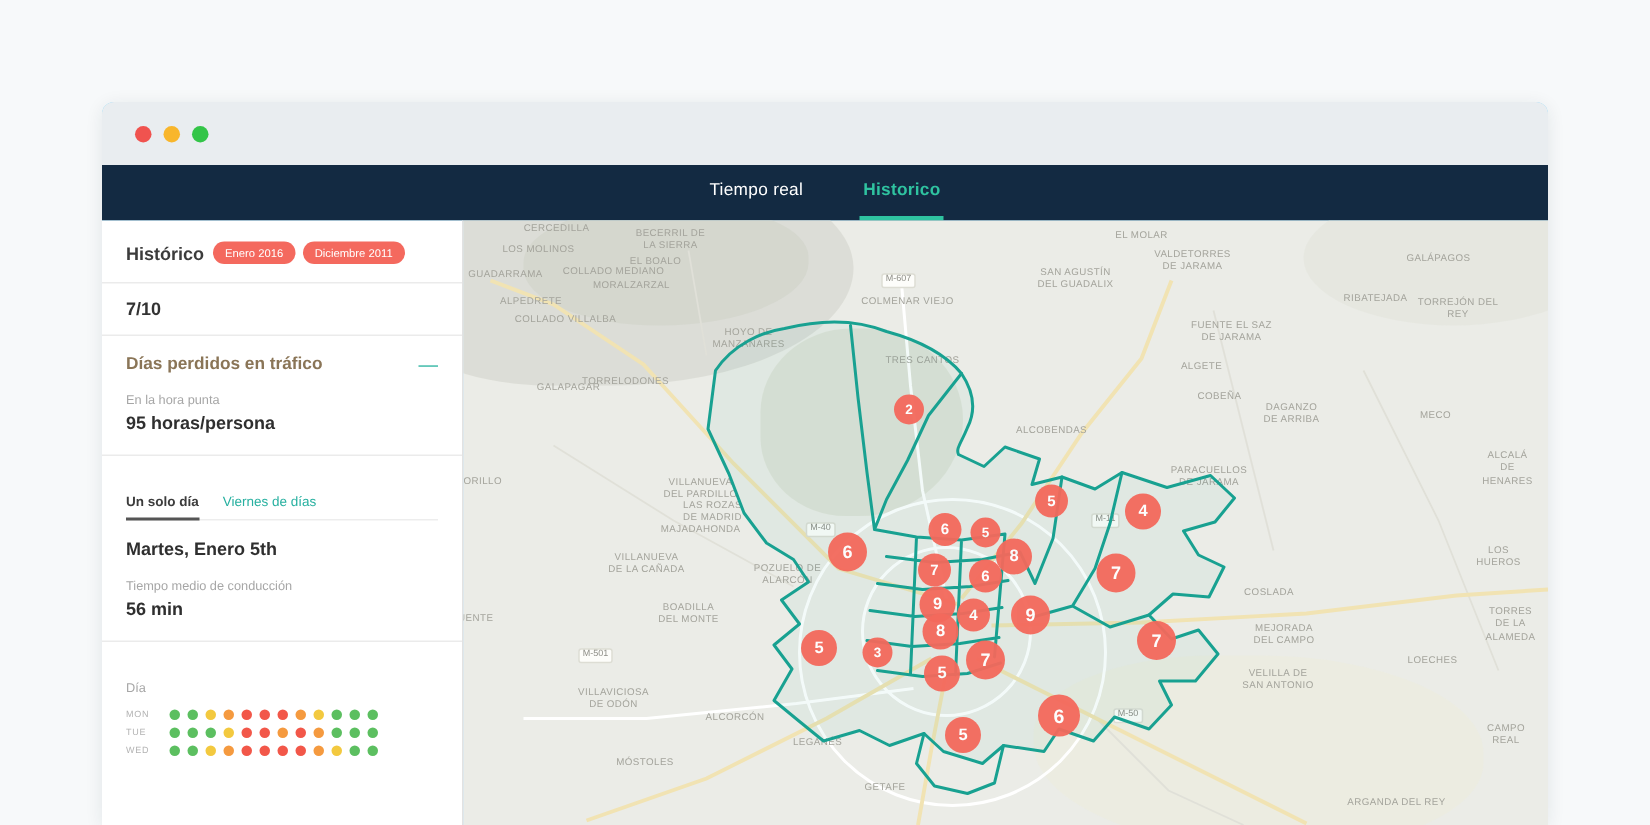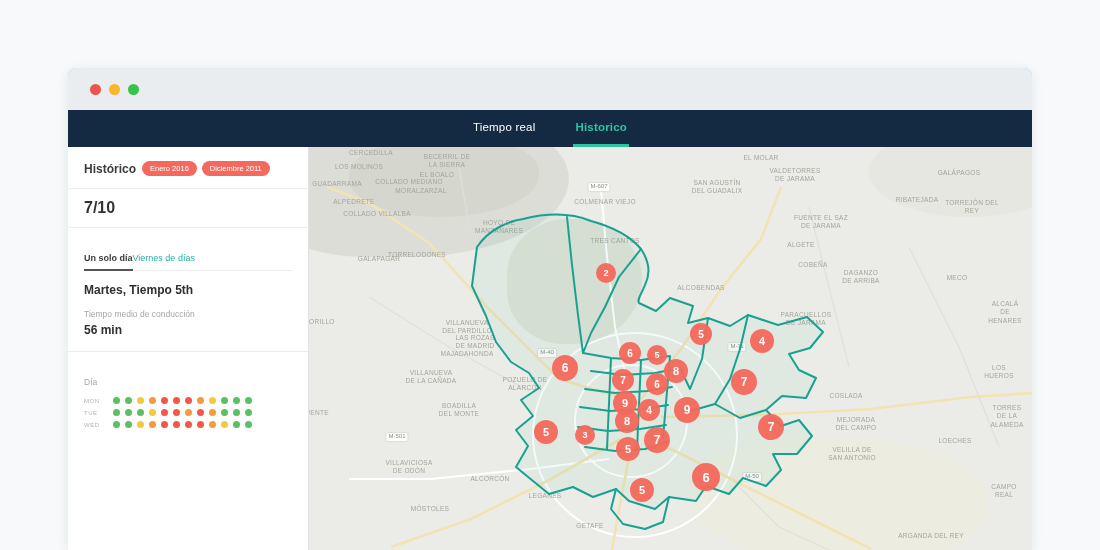--- a/index.html
+++ b/index.html
@@ -21,29 +21,29 @@
   .navbar{height:37px;flex:0 0 auto;background:#132a42;display:flex;justify-content:center;gap:36px}
   .top-tab{display:flex;align-items:center;color:#fff;font-size:11.5px;letter-spacing:.2px;
     border-bottom:3px solid transparent;cursor:pointer;padding:0 2px}
   .top-tab.active{color:#2fc3a0;border-bottom-color:#2fc3a0;font-weight:700}
   
   .content{flex:1;display:flex;min-height:0}
   .sidebar{width:240px;flex:0 0 auto;background:#fff;border-right:1px solid #e2e2e2;overflow:hidden}
   .sb-header{display:flex;align-items:center;gap:6px;padding:14px 16px 12px;border-bottom:1px solid #ebebeb}
   .sb-title{font-size:12px;font-weight:700;color:#3c3c3c}
   .pill{background:#f4695e;color:#fff;font-size:7.5px;padding:3px 8px;border-radius:9px;white-space:nowrap;cursor:pointer}
-  .sb-score{padding:10px 16px;font-size:16px;font-weight:700;color:#333;border-bottom:1px solid #ebebeb}
+  .sb-score{padding:10px 16px;font-size:12px;font-weight:700;color:#333;border-bottom:1px solid #ebebeb}
   .sb-section{padding:13px 16px 14px;border-bottom:1px solid #ebebeb}
   .sec-head{display:flex;justify-content:space-between;align-items:center}
   .sec-title{font-size:11.5px;font-weight:600;color:#8a7557}
   .collapse-btn{color:#2ab3a0;font-size:13px;line-height:10px;cursor:pointer;user-select:none}
   .collapse-btn::before{content:"\2014"}
   .sub-label{margin-top:12px;font-size:8.5px;color:#a6a6a6}
   .big-value{margin-top:4px;font-size:12px;font-weight:700;color:#2f2f2f}
-  .sb-tabs{display:flex;gap:0;margin-top:12px;border-bottom:1px solid #ededed}
+  .sb-tabs{display:flex;gap:16px;margin-top:12px;border-bottom:1px solid #ededed}
   .sb-tab{font-size:9px;padding-bottom:6px;cursor:pointer}
   .sb-tab.active{color:#3c3c3c;font-weight:700;border-bottom:2px solid #555;margin-bottom:-1px}
   .sb-tab.link{color:#27b0a0}
   .day-value{margin-top:12px;font-size:12px;font-weight:700;color:#2f2f2f}
   .value-row{display:flex;justify-content:space-between;align-items:baseline;margin-top:3px}
   .teal-link{font-size:8.5px;color:#27b0a0;cursor:pointer}
   
   .heatmap{margin-top:10px}
   .hm-row{display:flex;align-items:center;gap:7px;margin-bottom:5px}
   .hm-label{width:22px;font-size:6px;color:#b3b3b3;letter-spacing:.5px}
@@ -88,27 +88,35 @@
       <div class="sb-header">
         <span class="sb-title">Histórico</span>
         <span style="display:flex;gap:5px">
             <span class="pill">Enero 2016</span>
             <span class="pill">Diciembre 2011</span>
           </span>
       </div>
 
       <div class="sb-score">7/10</div>
 
+      <div class="sb-section">
+        <div class="sec-head">
+          <span class="sec-title">Días perdidos en tráfico</span>
+          <span class="collapse-btn"></span>
+        </div>
+        <div class="sub-label">En la hora punta</div>
+        <div class="big-value">95 horas/persona</div>
+      </div>
 
       <div class="sb-section">
         <div class="sb-tabs">
           <span class="sb-tab active">Un solo día</span>
           <span class="sb-tab link">Viernes de días</span>
         </div>
-        <div class="day-value">Martes, Tiempo 5th</div>
+        <div class="day-value">Martes, Enero 5th</div>
         <div class="sub-label">Tiempo medio de conducción</div>
         <div class="big-value">56 min</div>
       </div>
 
       <div class="sb-section" style="border-bottom:none">
         <div class="sub-label">Día</div>
         <div class="heatmap">
             <div class="hm-row">
               <span class="hm-label">MON</span>
               <div class="hm-dots">

